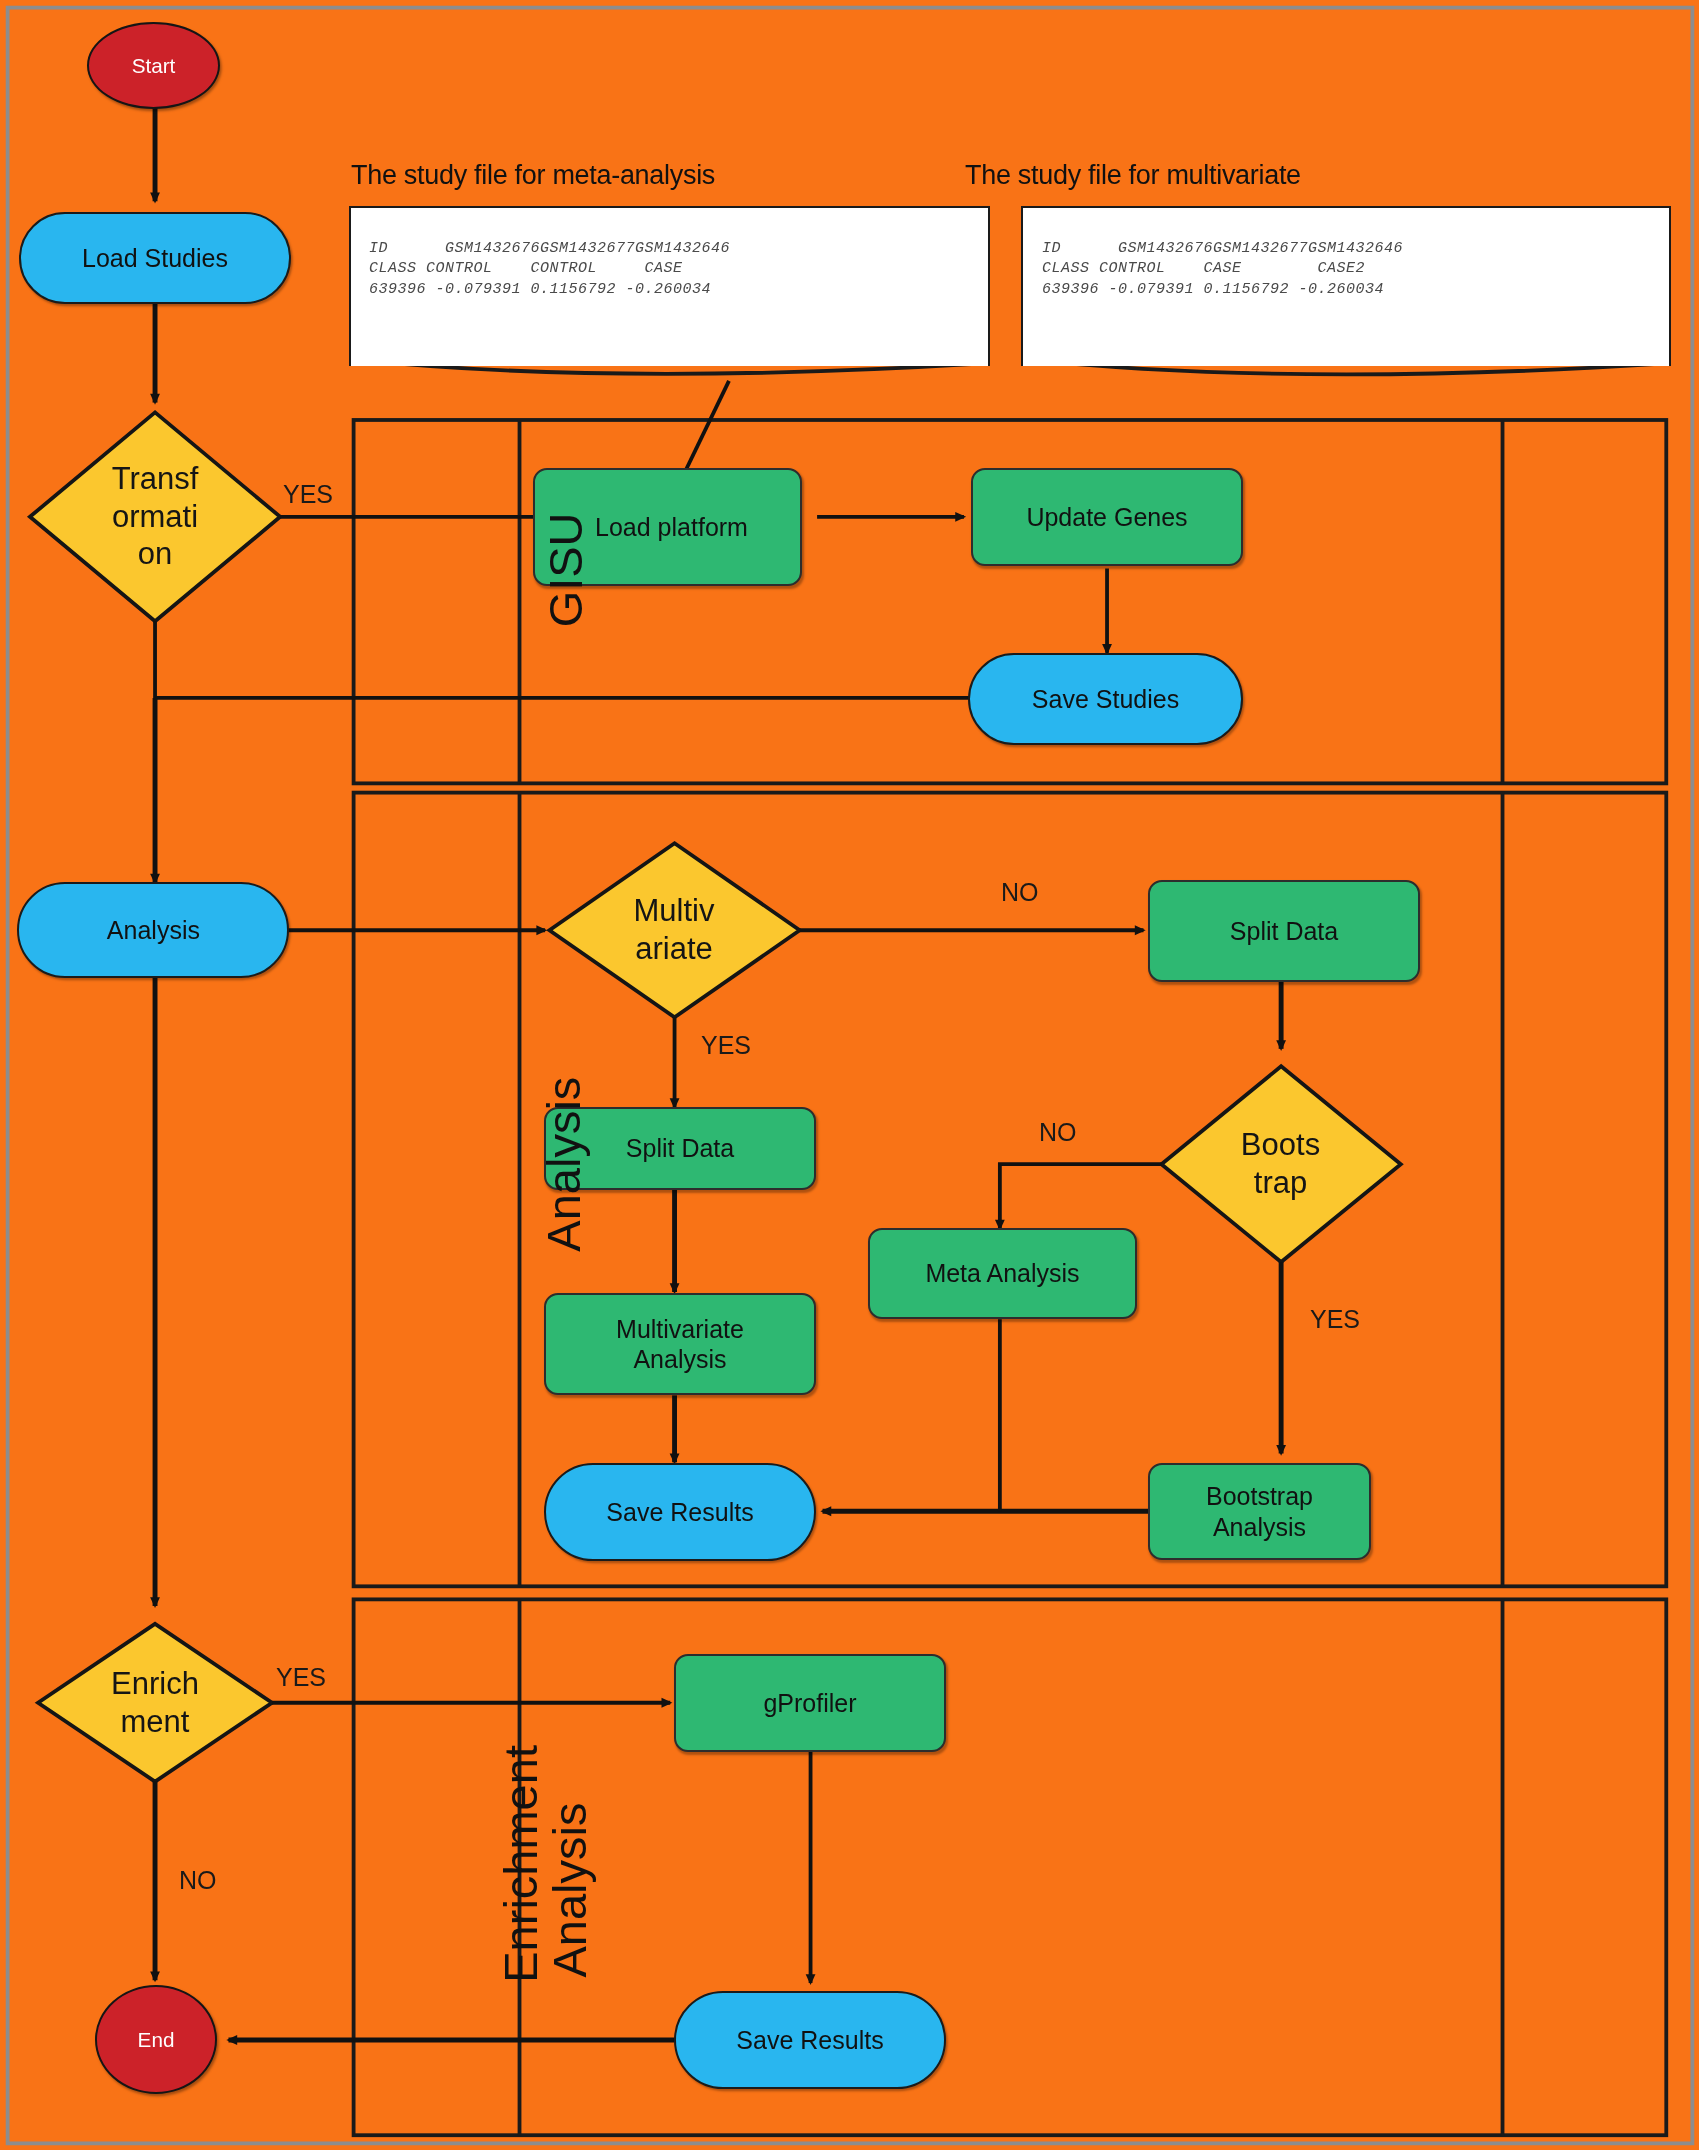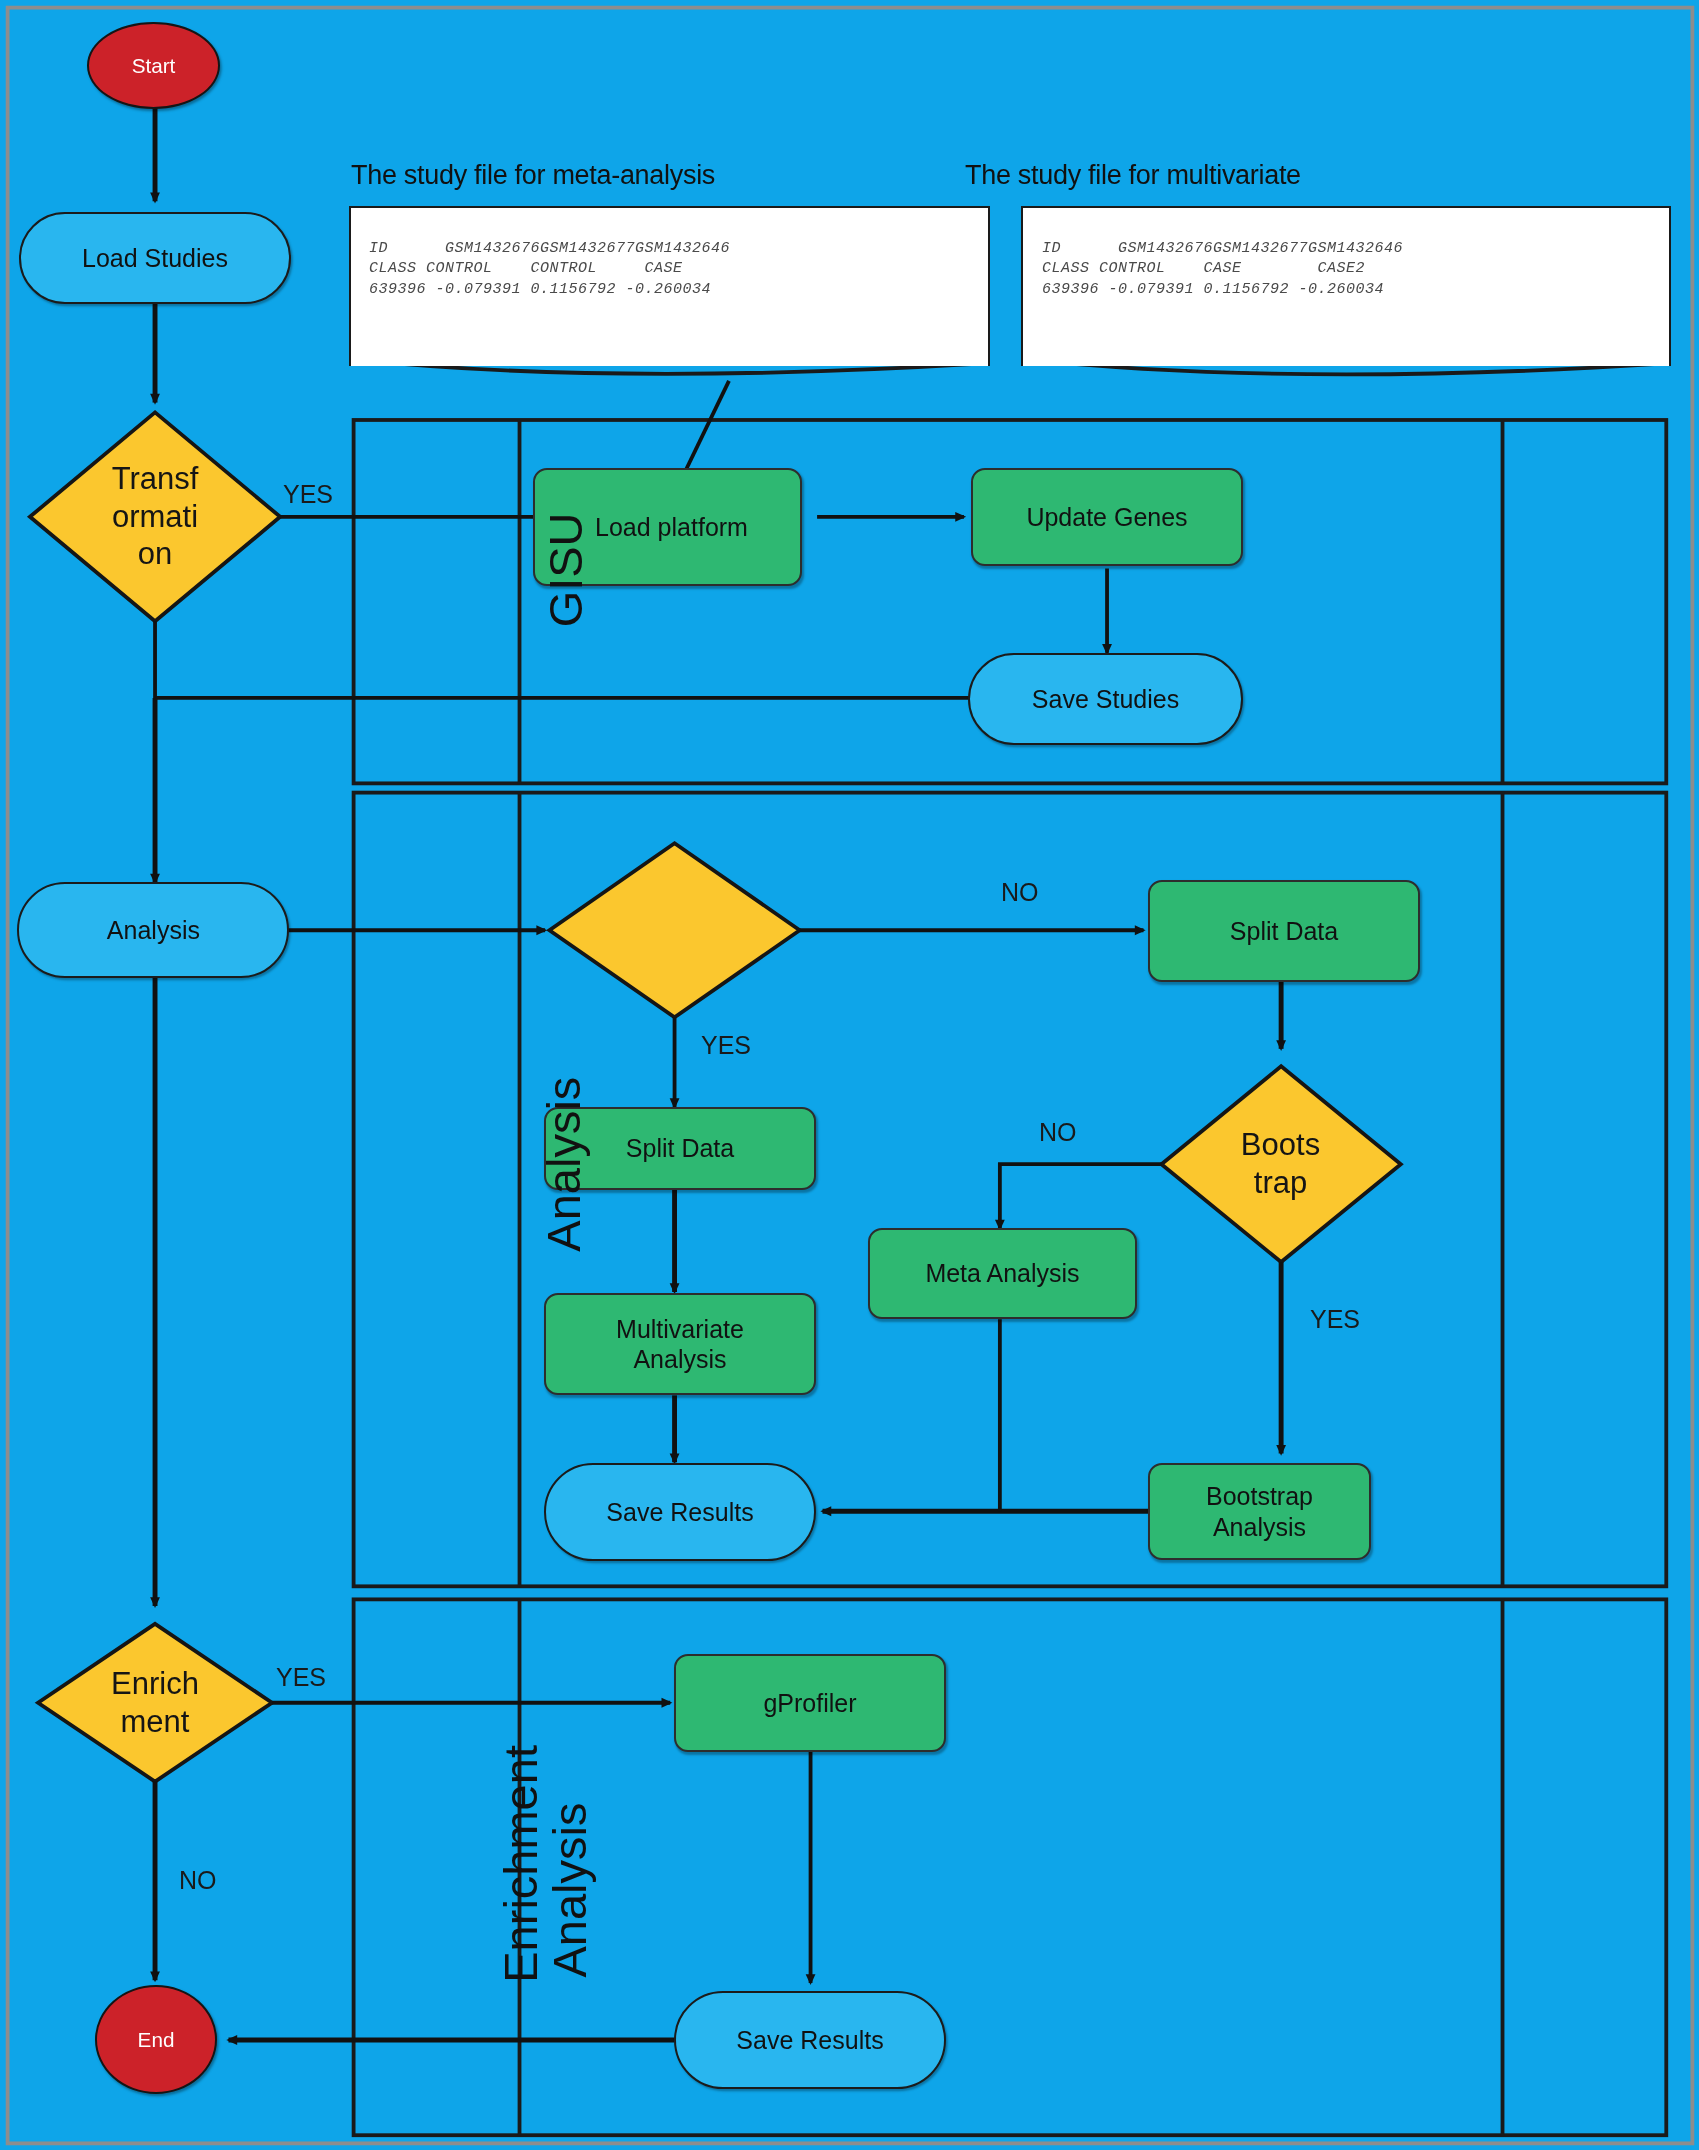--- a/index.html
+++ b/index.html
@@ -1,17 +1,17 @@
 <!DOCTYPE html>
 <html style="font-size:8.7px"><head>
 <meta charset="utf-8">
 <style>
   html,body{margin:0;padding:0;background:#ffffff;}
   body{font-family:"Liberation Sans", sans-serif;}
-  #canvas{position:relative;width:1700px;height:2151px;background:#0ea5e9;overflow:hidden;}
+  #canvas{position:relative;width:1700px;height:2151px;background:#f97316;overflow:hidden;}
   #svgroot{position:absolute;left:0;top:0;width:1700px;height:2151px;}
 
   .node{position:absolute;box-sizing:border-box;display:flex;align-items:center;justify-content:center;
         text-align:center;line-height:1.22;color:#111111;z-index:5;}
   .proc{background:#2eb872;border:2.2px solid #2d2d2d;border-radius:14px;font-size:25px;
         box-shadow:1.6px 2.2px 2.2px rgba(0,0,0,.30);}
   .term{background:#29b6ef;border:2.2px solid #1b1b1b;border-radius:543px;font-size:25px;
         box-shadow:1.6px 2.2px 2.2px rgba(0,0,0,.30);}
   .startend{background:#cc2229;border:2.2px solid #151515;border-radius:50%;color:#ffffff;font-size:20.7px;
         box-shadow:1.6px 2.2px 2.7px rgba(0,0,0,.35);}
@@ -150,20 +150,24 @@
   </div>
 
   <div class="node term" style="left:968px;top:653px;width:275px;height:92px;">
     <span>Save Studies</span>
   </div>
 
   <div class="node term" style="left:17.4px;top:882px;width:272px;height:96px;">
     <span>Analysis</span>
   </div>
 
+  <div class="node dia" style="left:549px;top:843px;width:250px;height:174px;">
+    <span class="dlabel" style="white-space:pre-line;">Multiv
+ariate</span>
+  </div>
 
   <div class="node proc" style="left:1148px;top:880px;width:272px;height:102px;">
     <span>Split Data</span>
   </div>
 
   <div class="node proc" style="left:544px;top:1107px;width:272px;height:83px;">
     <span>Split Data</span>
   </div>
 
   <div class="node proc" style="left:868px;top:1228px;width:269px;height:91px;">

